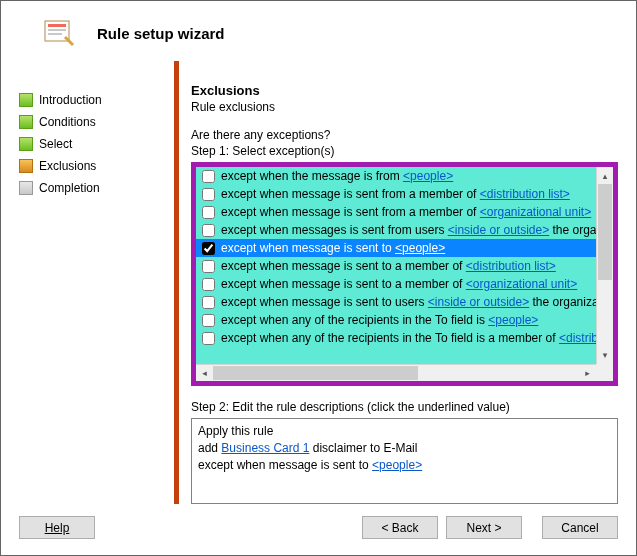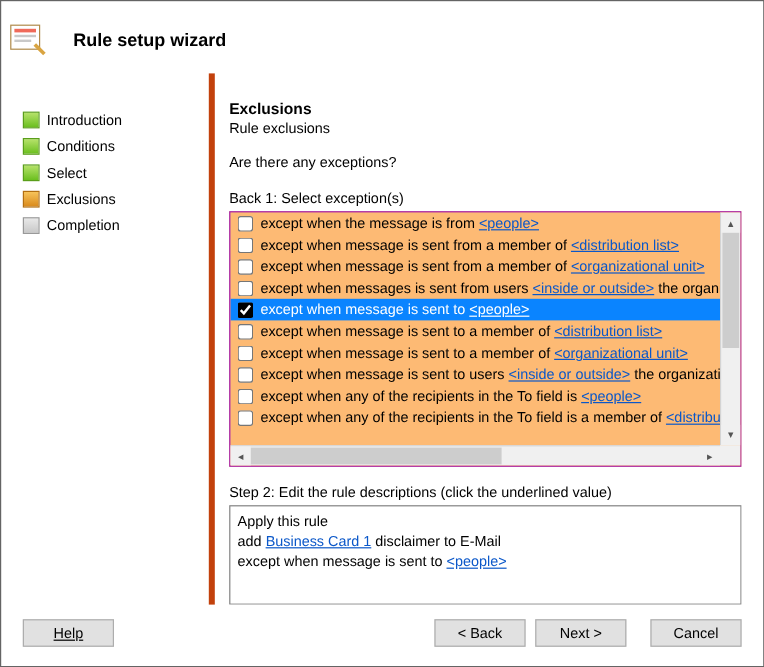--- a/index.html
+++ b/index.html
@@ -15,22 +15,23 @@
     height: 556px;
     border: 1px solid #646464;
     background: #fff;
     position: relative;
     display: flex;
     flex-direction: column;
   }
   .header {
     display: flex;
     align-items: center;
-    padding: 14px 18px 10px 4px;
+    padding: 14px 18px 10px 28px;
     gap: 20px;
+    margin-left: 12px;
   }
   .header-icon {
     width: 36px; height: 36px;
     position: relative;
   }
   .title {
     font-size: 15px;
     font-weight: bold;
   }
   .body {
@@ -61,28 +62,28 @@
   .sb-gray { background: linear-gradient(#e8e8e8,#c8c8c8); border-color:#999;}
   .content {
     flex: 1;
     padding: 22px 0 0 12px;
     display: flex;
     flex-direction: column;
     overflow: hidden;
   }
   .section-title { font-weight: bold; font-size: 13px; margin-bottom: 2px;}
   .section-sub { margin-bottom: 14px; }
-  .q { margin-bottom: 16px; }
+  .q { margin-bottom: 2px; }
   .step-label { margin-bottom: 4px; }
   .listbox {
-    border: 1px solid #a21caf;
+    border: 5px solid #a21caf;
     height: 256px;
     position: relative;
     overflow: hidden;
-    background: #fdba74;
+    background: #5eead4;
   }
   .list-rows {
     position: absolute;
     left:0; top:0; right:17px; bottom:17px;
     overflow: hidden;
     white-space: nowrap;
   }
   .row {
     display: flex;
     align-items: center;
@@ -202,21 +203,21 @@
           <span class="sb-icon sb-gray"></span>
           <span>Completion</span>
         </div>
       </div>
 
     <div class="content">
       <div class="section-title">Exclusions</div>
       <div class="section-sub">Rule exclusions</div>
 
       <div class="q">Are there any exceptions?</div>
-      <div class="step-label">Back 1: Select exception(s)</div>
+      <div class="step-label">Step 1: Select exception(s)</div>
 
       <div class="listbox">
         <div class="list-rows" id="exception-rows">
             <div class="row">
               <input type="checkbox" style="">
               <span class="row-text">except when the message is from <span class="link">&lt;people&gt;</span></span>
             </div>
             <div class="row">
               <input type="checkbox" style="">
               <span class="row-text">except when message is sent from a member of <span class="link">&lt;distribution list&gt;</span></span>

